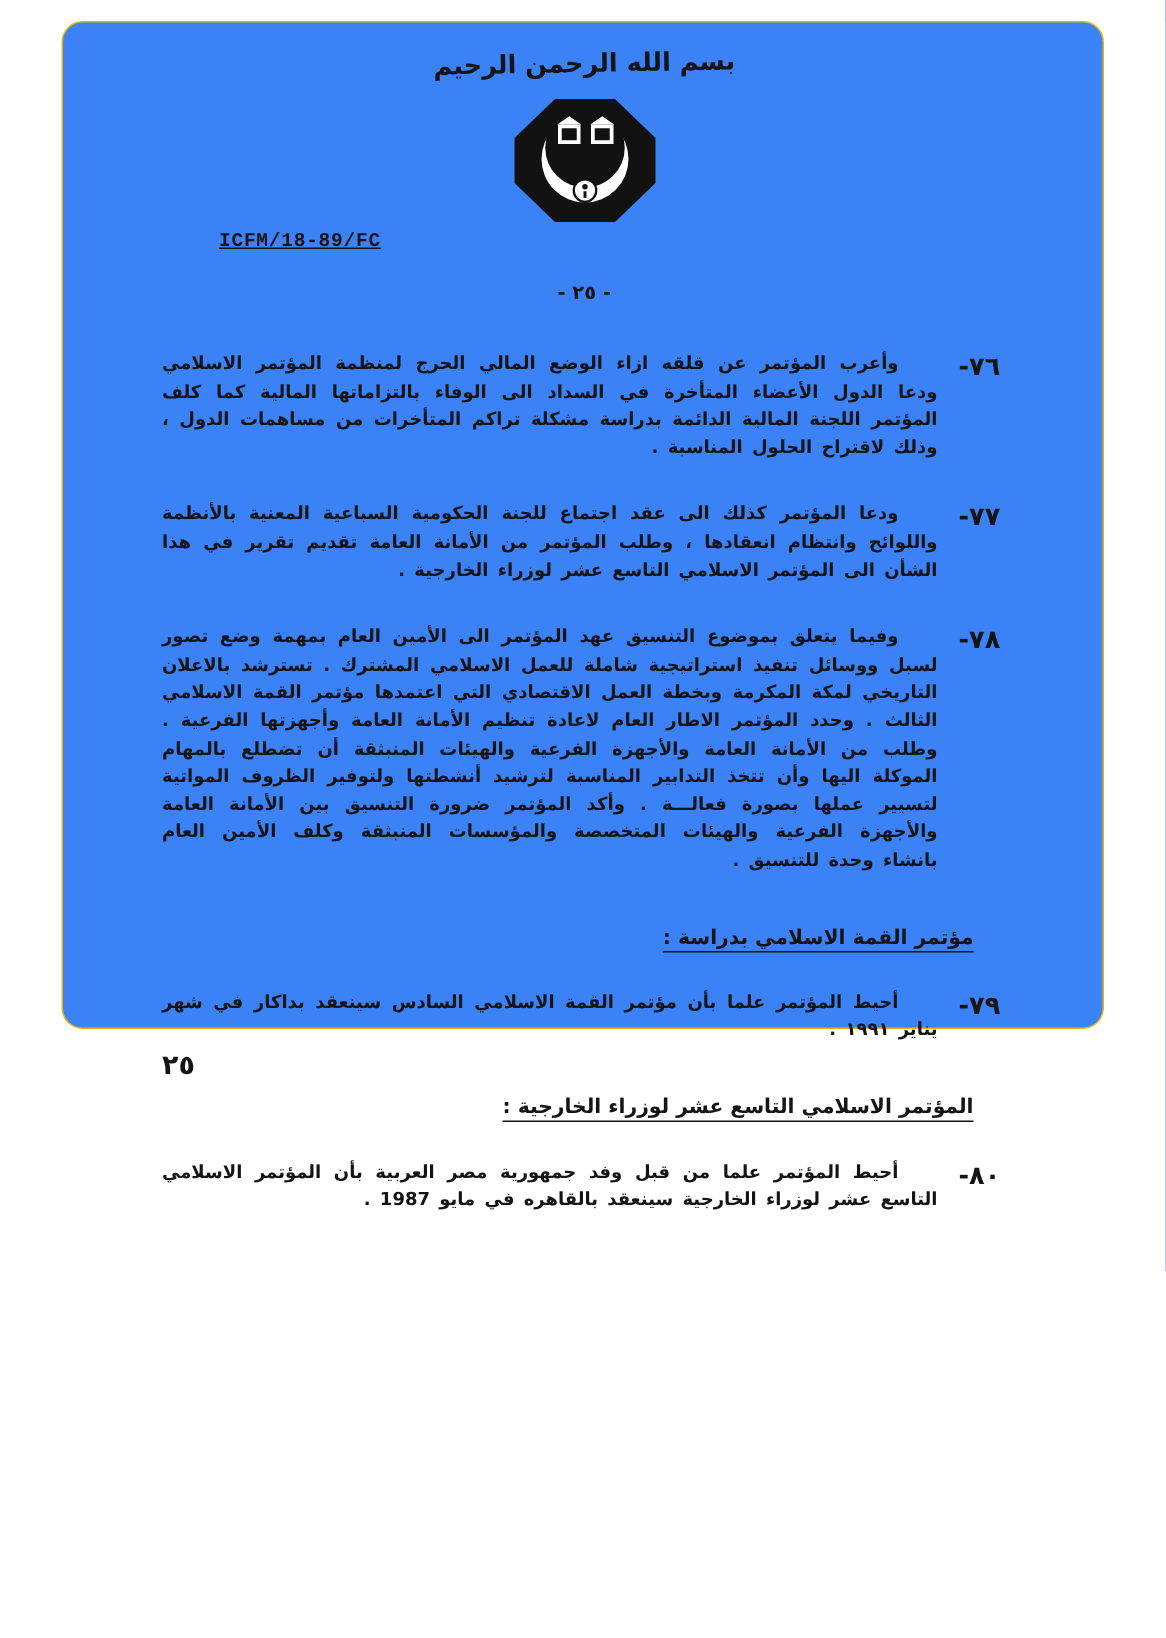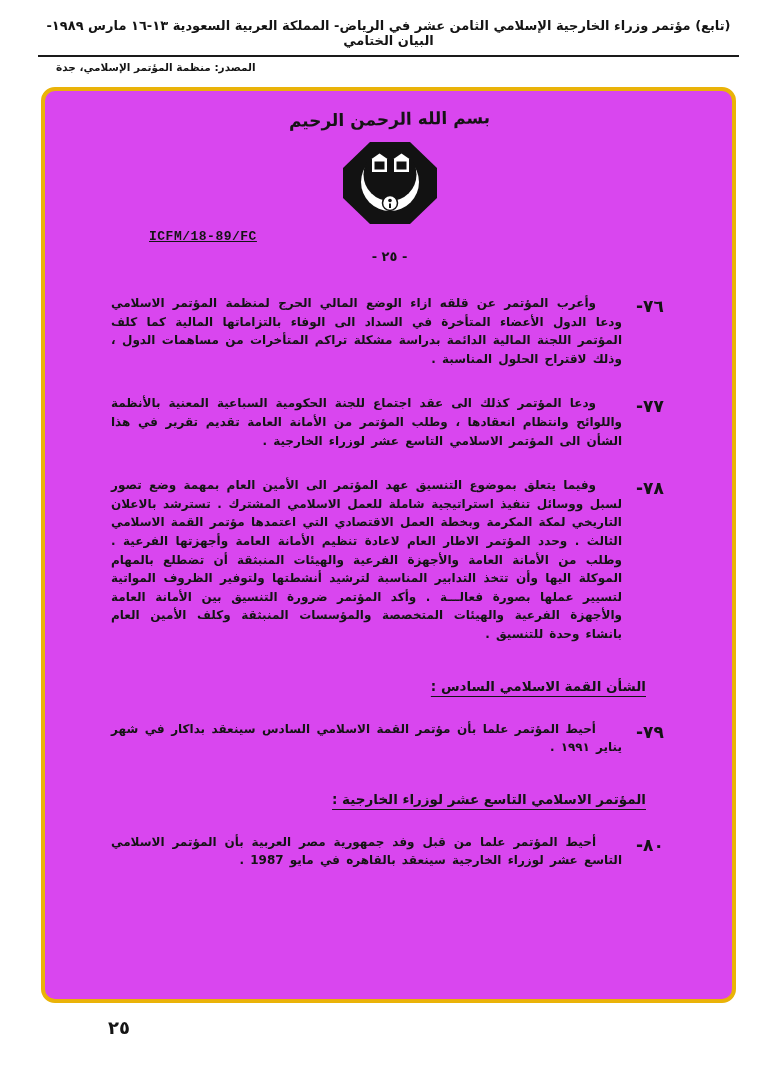--- a/index.html
+++ b/index.html
@@ -27,25 +27,25 @@
     direction: rtl;
     text-align: left;
     padding: 4px 0 0 56px;
     font-size: 10.5px;
     font-weight: bold;
   }
 
   
   .scan-box {
     width: 695px;
-    height: 916px;
+    height: 672px;
     margin: 14px auto 0 auto;
-    border: 4px solid #eab308;
+    border: 1px solid #eab308;
     border-radius: 14px;
-    background: #d946ef;
+    background: #3b82f6;
     padding: 12px 64px 20px 66px;
     position: relative;
   }
 
   .bismillah {
     direction: rtl;
     text-align: center;
     margin-top: 6px;
     font-size: 17px;
     font-weight: bold;
@@ -61,21 +61,21 @@
     font-weight: bold;
     letter-spacing: 0.5px;
     direction: ltr;
     text-align: left;
     text-decoration: underline;
   }
 
   .pagemark {
     direction: rtl;
     text-align: center;
-    margin-top: 5px;
+    margin-top: 20px;
     font-size: 13px;
     font-weight: bold;
   }
 
   
   .para {
     direction: rtl;
     display: flex;
     gap: 14px;
     margin-top: 26px;
@@ -115,25 +115,20 @@
     padding: 14px 0 0 108px;
     font-size: 18px;
     font-weight: bold;
   }
 </style>
 </head>
 <body>
 
 <div class="page">
 
-  <header>
-    <div class="hdr-title" dir="rtl">(تابع) مؤتمر وزراء الخارجية الإسلامي الثامن عشر في الرياض- المملكة العربية السعودية ١٣-١٦ مارس ١٩٨٩- البيان الختامي</div>
-    <div class="hdr-rule"></div>
-    <div class="hdr-source" dir="rtl">المصدر:  منظمة المؤتمر الإسلامي، جدة</div>
-  </header>
 
   <div class="scan-box">
 
     <div class="bismillah" dir="rtl">بسم الله الرحمن الرحيم</div>
 
     <div class="emblem-wrap">
       <svg width="96" height="84" viewBox="0 0 96 84" aria-hidden="true">
         <polygon points="28,1 68,1 95,27 95,57 68,83 28,83 1,57 1,27" fill="#121212"></polygon>
         <circle cx="48" cy="41" r="29" fill="#ffffff"></circle>
         <circle cx="48" cy="33.5" r="26.5" fill="#121212"></circle>
@@ -161,21 +156,21 @@
     <div class="para" dir="rtl">
       <div class="pnum">٧٧-</div>
       <div class="ptext">ودعا المؤتمر كذلك الى عقد اجتماع للجنة الحكومية السباعية المعنية بالأنظمة واللوائح وانتظام انعقادها ، وطلب المؤتمر من الأمانة العامة تقديم تقرير في هذا الشأن الى المؤتمر الاسلامي التاسع عشر لوزراء الخارجية .</div>
     </div>
 
     <div class="para" dir="rtl">
       <div class="pnum">٧٨-</div>
       <div class="ptext">وفيما يتعلق بموضوع التنسيق عهد المؤتمر الى الأمين العام بمهمة وضع تصور لسبل ووسائل تنفيذ استراتيجية شاملة للعمل الاسلامي المشترك . تسترشد بالاعلان التاريخي لمكة المكرمة وبخطة العمل الاقتصادي التي اعتمدها مؤتمر القمة الاسلامي الثالث . وحدد المؤتمر الاطار العام لاعادة تنظيم الأمانة العامة وأجهزتها الفرعية . وطلب من الأمانة العامة والأجهزة الفرعية والهيئات المنبثقة أن تضطلع بالمهام الموكلة اليها وأن تتخذ التدابير المناسبة لترشيد أنشطتها ولتوفير الظروف المواتية لتسيير عملها بصورة فعالـــة . وأكد المؤتمر ضرورة التنسيق بين الأمانة العامة والأجهزة الفرعية والهيئات المتخصصة والمؤسسات المنبثقة وكلف الأمين العام بانشاء وحدة للتنسيق .</div>
     </div>
 
-    <div class="sec-h" dir="rtl">الشأن القمة الاسلامي السادس :</div>
+    <div class="sec-h" dir="rtl">مؤتمر القمة الاسلامي بدراسة :</div>
 
     <div class="para" dir="rtl">
       <div class="pnum">٧٩-</div>
       <div class="ptext">أحيط المؤتمر علما بأن مؤتمر القمة الاسلامي السادس سينعقد بداكار في شهر يناير ١٩٩١ .</div>
     </div>
 
     <div class="sec-h" dir="rtl">المؤتمر الاسلامي التاسع عشر لوزراء الخارجية :</div>
 
     <div class="para" dir="rtl">
       <div class="pnum">٨٠-</div>

